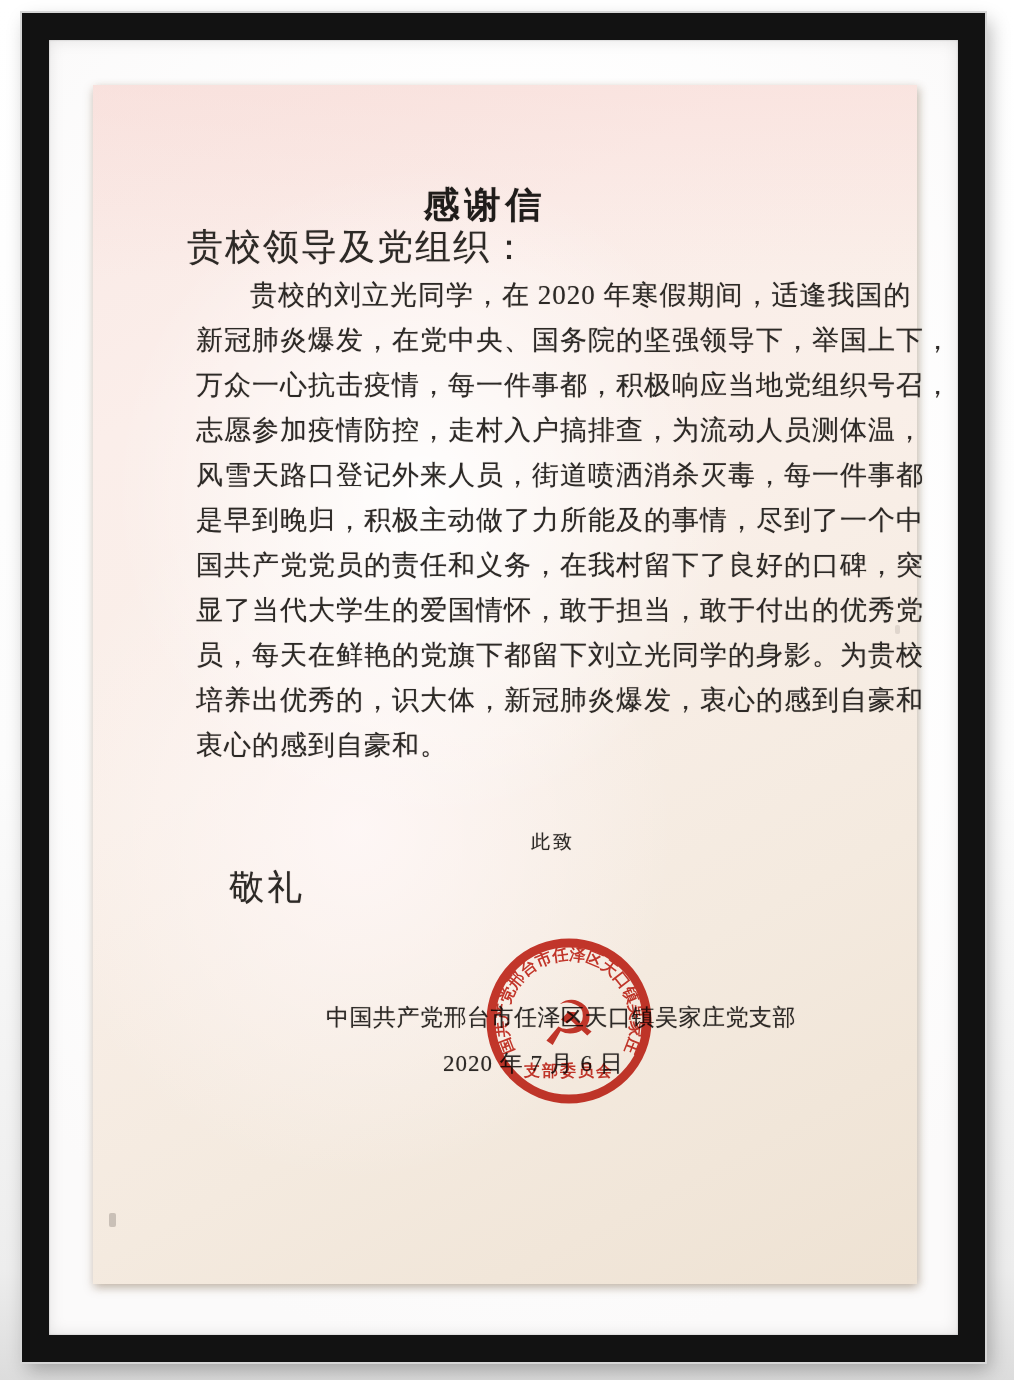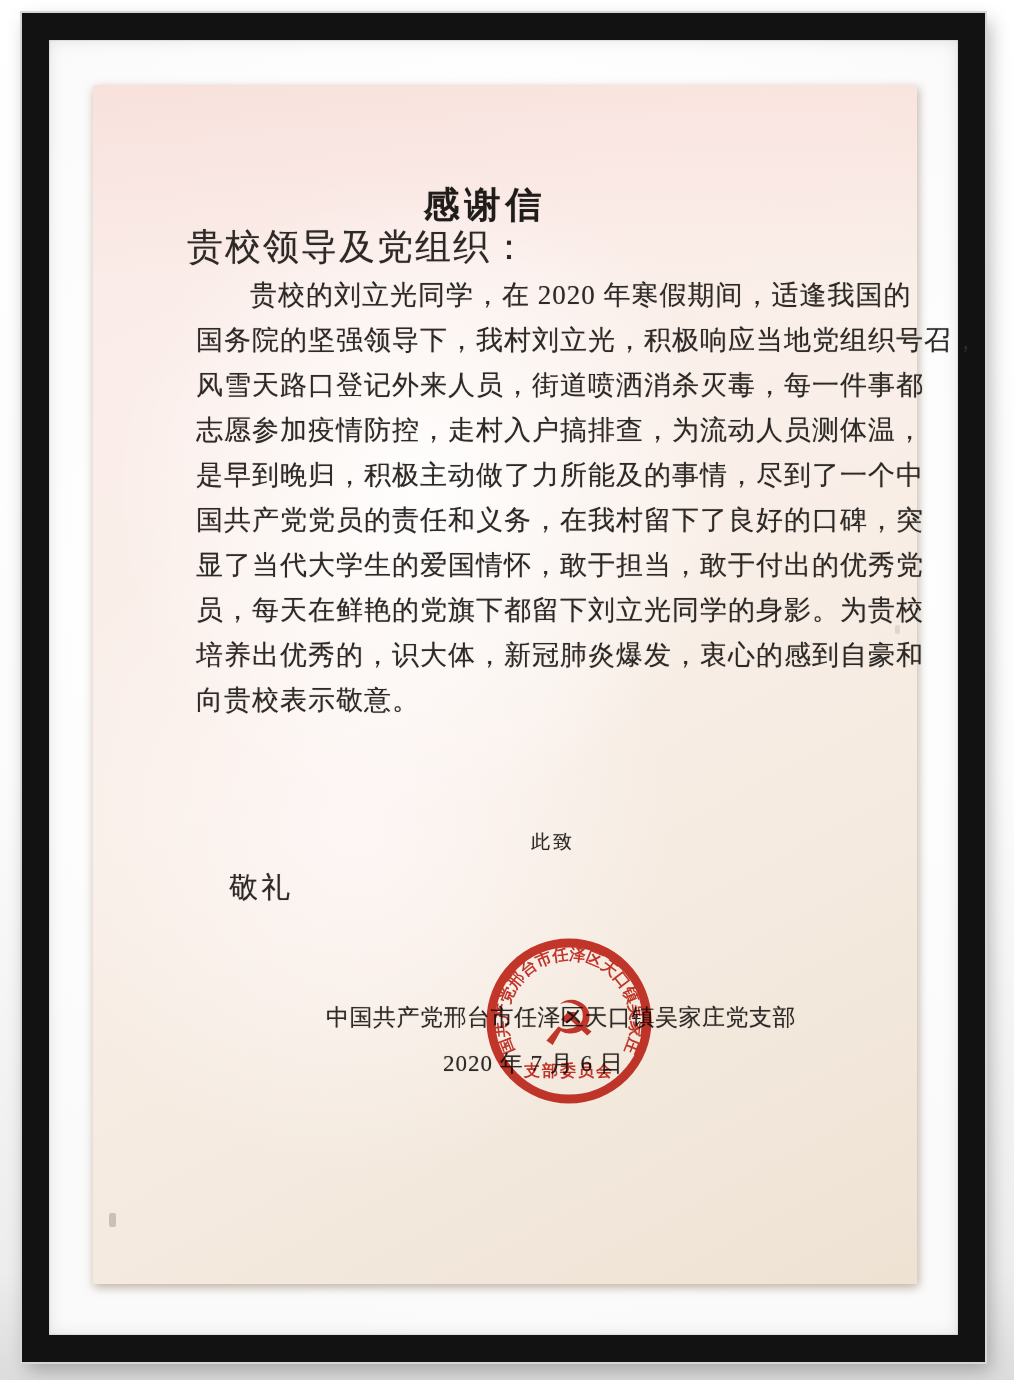--- a/index.html
+++ b/index.html
@@ -68,21 +68,21 @@
     white-space: nowrap;
   }
   .body-block .line.indent { text-indent: 2em; }
   .closing-cizhi {
     left: 438px; top: 734px;
     font-size: 19px; color: #2c2926; letter-spacing: 3px; line-height: 45px;
     text-shadow: 0 0 1px rgba(40,30,25,0.4);
   }
   .closing-jingli {
     left: 136px; top: 780px;
-    font-size: 29px; color: #2c2926; letter-spacing: 3px; line-height: 45px;
+    font-size: 35px; color: #2c2926; letter-spacing: 3px; line-height: 45px;
     text-shadow: 0 0 1px rgba(40,30,25,0.4);
   }
   .signature {
     left: 233px; top: 916px;
     font-size: 23px; color: #2c2926; letter-spacing: 0.5px; line-height: 34px;
     text-shadow: 0 0 1px rgba(40,30,25,0.4);
     white-space: nowrap;
   }
   .date {
     left: 350px; top: 962px;
@@ -112,29 +112,30 @@
   <div class="frame">
     <div class="mat">
       <div class="paper">
 
         <div class="letter-title">感谢信</div>
 
         <div class="salutation">贵校领导及党组织：</div>
 
         <div class="body-block">
           <div class="line indent">贵校的刘立光同学，在 2020 年寒假期间，适逢我国的</div>
-          <div class="line">国务院的坚强领导下，我村刘立光，积极响应当地党组织号召，</div>
+          <div class="line">新冠肺炎爆发，在党中央、国务院的坚强领导下，举国上下，</div>
+          <div class="line">万众一心抗击疫情，每一件事都，积极响应当地党组织号召，</div>
+          <div class="line">志愿参加疫情防控，走村入户搞排查，为流动人员测体温，</div>
           <div class="line">风雪天路口登记外来人员，街道喷洒消杀灭毒，每一件事都</div>
-          <div class="line">志愿参加疫情防控，走村入户搞排查，为流动人员测体温，</div>
           <div class="line">是早到晚归，积极主动做了力所能及的事情，尽到了一个中</div>
           <div class="line">国共产党党员的责任和义务，在我村留下了良好的口碑，突</div>
           <div class="line">显了当代大学生的爱国情怀，敢于担当，敢于付出的优秀党</div>
           <div class="line">员，每天在鲜艳的党旗下都留下刘立光同学的身影。为贵校</div>
           <div class="line">培养出优秀的，识大体，新冠肺炎爆发，衷心的感到自豪和</div>
-          <div class="line" style="text-align-last:left">向贵校表示敬意。</div>
+          <div class="line" style="text-align-last:left">衷心的感到自豪和。</div>
         </div>
 
         <div class="closing-cizhi">此致</div>
         <div class="closing-jingli">敬礼</div>
 
         <div class="signature">中国共产党邢台市任泽区天口镇吴家庄党支部</div>
         <div class="date">2020 年 7 月 6 日</div>
 
         <svg class="seal" viewBox="0 0 176 176">
           <defs>

